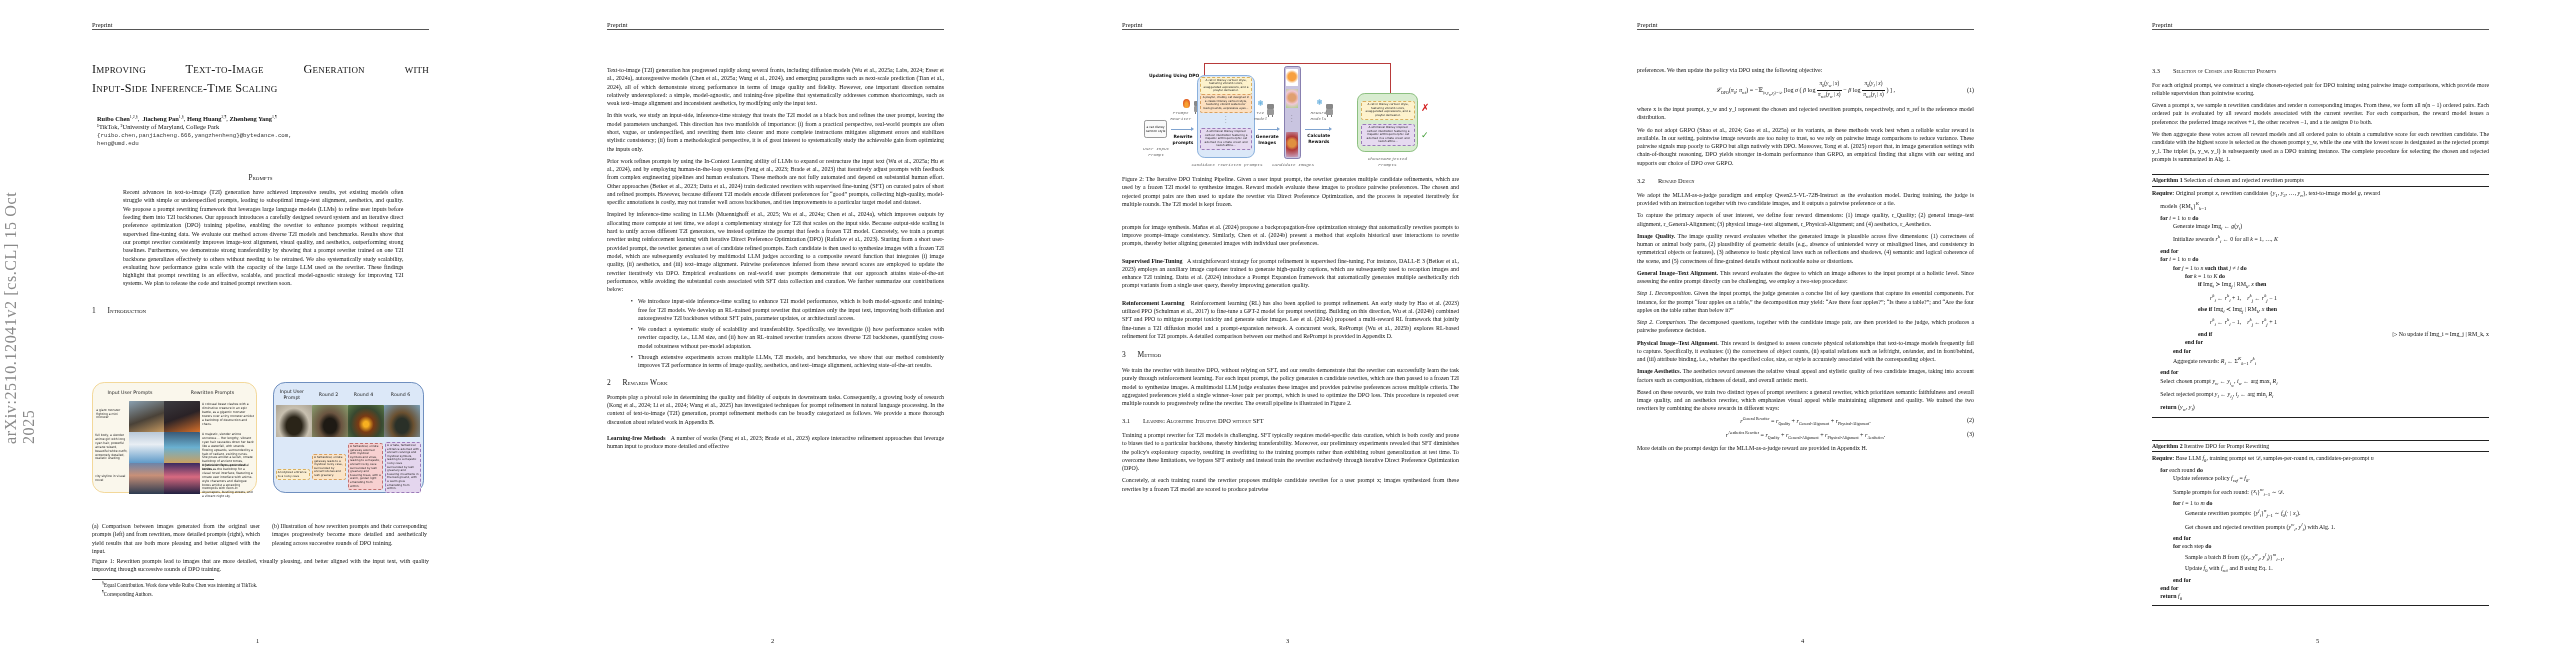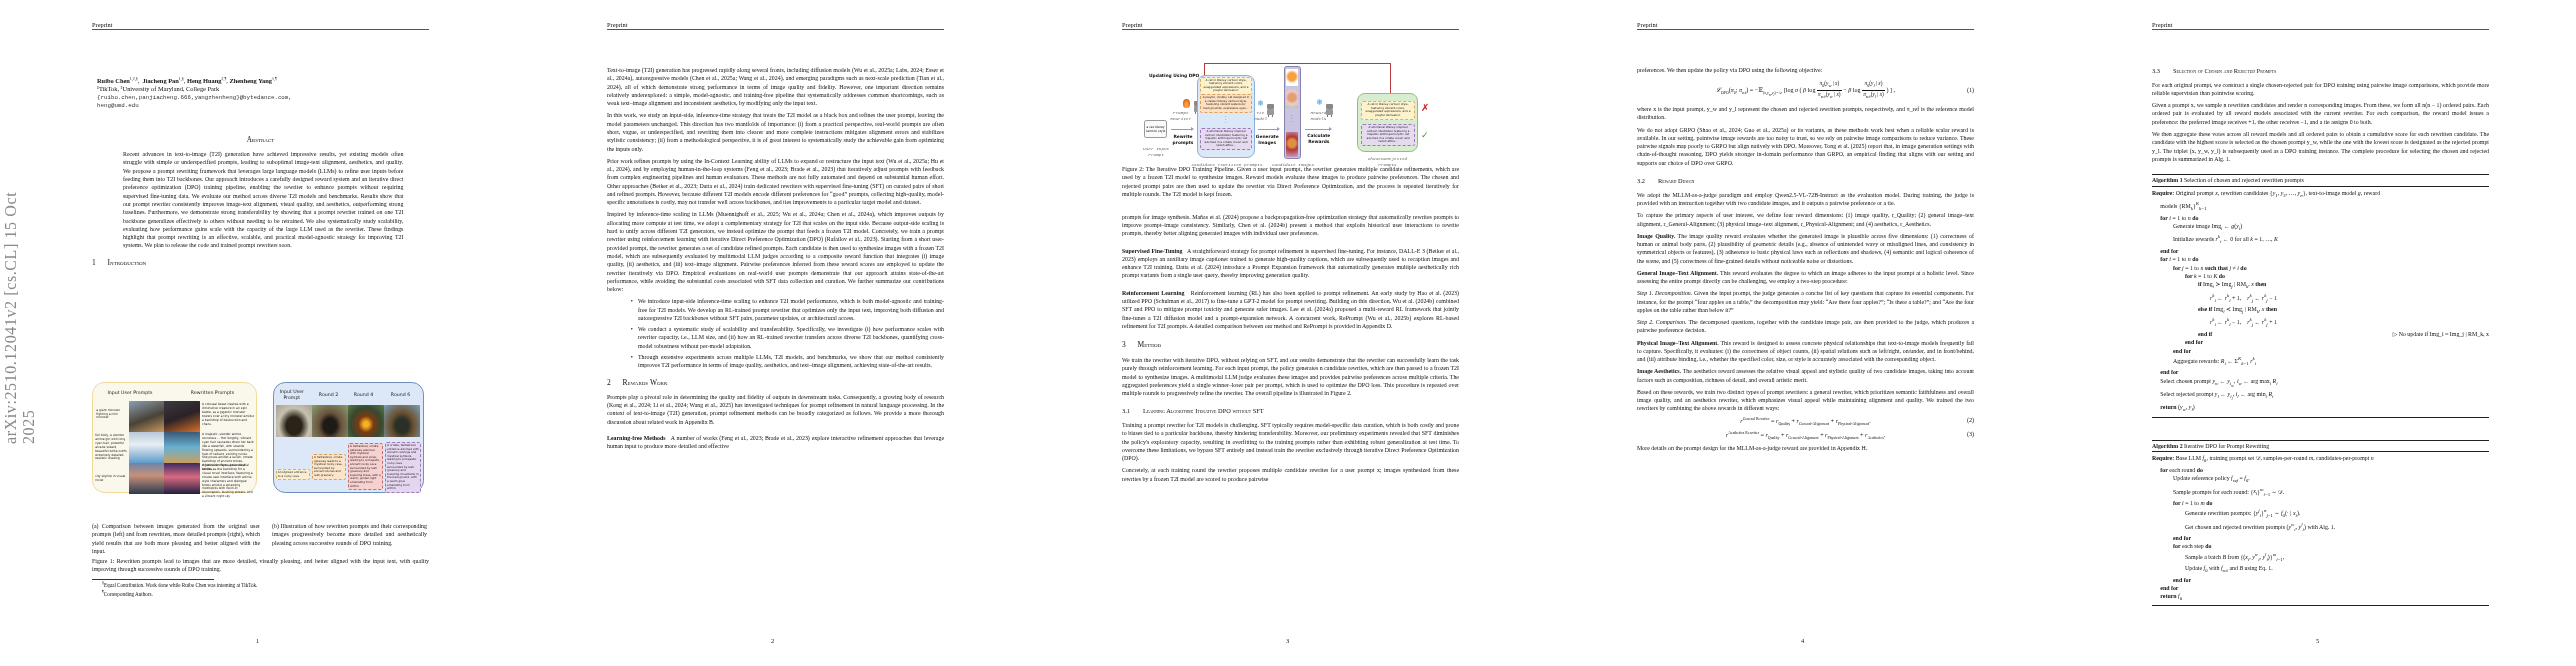--- a/index.html
+++ b/index.html
@@ -70,36 +70,40 @@
 </head>
 <body>
 
 <div class="strip">
 
   <div class="page">
     <div class="header">Preprint</div>
     <div class="arxiv">arXiv:2510.12041v2  [cs.CL]  15 Oct 2025</div>
 
     <div class="content" style="top:60px;">
+      <h1 class="title">
+        <span style="display:block; text-align:justify; text-align-last:justify;">Improving Text-to-Image Generation with</span>
+        <span style="display:block;">Input-Side Inference-Time Scaling</span>
+      </h1>
       <div class="authors">
         <div>
           <b>Ruibo Chen</b><sup style="font-size:3.9px;">1,2,§</sup>,&nbsp;
           <b>Jiacheng Pan</b><sup style="font-size:3.9px;">1,§</sup>,
           <b>Heng Huang</b><sup style="font-size:3.9px;">2,¶</sup>,
           <b>Zhenheng Yang</b><sup style="font-size:3.9px;">1,¶</sup>
         </div>
         <div>¹TikTok, ²University of Maryland, College Park</div>
         <div class="mono">{ruibo.chen,panjiacheng.666,yangzhenheng}@bytedance.com,</div>
         <div class="mono">heng@umd.edu</div>
       </div>
 
-      <h2 class="abstract" style="margin-top:24.5px;">Abstract</h2>
+      <h2 class="abstract" style="margin-top:24.5px;">Prompts</h2>
       <div class="abstract-text">Recent advances in text-to-image (T2I) generation have achieved impressive results, yet existing models often struggle with simple or underspecified prompts, leading to suboptimal image-text alignment, aesthetics, and quality. We propose a prompt rewriting framework that leverages large language models (LLMs) to refine user inputs before feeding them into T2I backbones. Our approach introduces a carefully designed reward system and an iterative direct preference optimization (DPO) training pipeline, enabling the rewriter to enhance prompts without requiring supervised fine-tuning data. We evaluate our method across diverse T2I models and benchmarks. Results show that our prompt rewriter consistently improves image-text alignment, visual quality, and aesthetics, outperforming strong baselines. Furthermore, we demonstrate strong transferability by showing that a prompt rewriter trained on one T2I backbone generalizes effectively to others without needing to be retrained. We also systematically study scalability, evaluating how performance gains scale with the capacity of the large LLM used as the rewriter. These findings highlight that prompt rewriting is an effective, scalable, and practical model-agnostic strategy for improving T2I systems. We plan to release the code and trained prompt rewriters soon.</div>
 
-      <h2 class="section" style="margin-top:8px;">
+      <h2 class="section" style="margin-top:18px;">
         <span class="num">1</span><span class="sc">Introduction</span>
       </h2>
     </div>
 
     <div class="fig1" style="top:382px;">
       <div class="fig1a">
         <div class="fig-hdr" style="left:9px; top:6.7px; width:56px;">Input User Prompts</div>
         <div class="fig-hdr" style="left:89px; top:6.7px; width:61px;">Rewritten Prompts</div>
 
         <div class="thumb" style="left:36px; top:18px; width:36px; height:31px; background:linear-gradient(160deg,#8aa0b0,#4a4238 55%,#c89a60);"></div>
@@ -233,21 +237,21 @@
       <div class="f2-bold" style="left:162px; top:77px; width:25.6px;">Calculate Rewards</div>
 
       <div style="position:absolute; left:213px; top:37px; width:61px; height:59px; background:#d8ecd0; border:0.8px solid #8cc080; border-radius:7.8px;"></div>
       <div class="pbox" style="left:217px; top:45px; width:54px; background:#fdf2cc; border-color:#d8b060; text-align:center;">A cat in Disney cartoon style, featuring vibrant colors, exaggerated expressions, and a playful demeanor.</div>
       <div class="pbox" style="left:217px; top:68px; width:54px; background:#e6daf0; border-color:#9a7ab8; text-align:center;">A whimsical Disney-inspired cartoon illustration featuring a majestic anthropomorphic cat adorned in a ornate crown and lavish attire...</div>
       <div style="position:absolute; left:277px; top:46px; font-size:10px; font-weight:bold; color:#d42020; font-family:'DejaVu Sans',sans-serif;">✗</div>
       <div style="position:absolute; left:277px; top:74px; font-size:9px; font-weight:bold; color:#3a9a30; font-family:'DejaVu Sans',sans-serif;">✓</div>
       <div class="f2-label-mono" style="left:222px; top:100px; width:43px;">Chosen&amp;Rejected Prompts</div>
     </div>
 
-    <div class="content" style="top:165px;">
+    <div class="content" style="top:175px;">
       <p class="caption" style="margin-bottom:14.5px;">Figure 2: The Iterative DPO Training Pipeline. Given a user input prompt, the rewriter generates multiple candidate refinements, which are used by a frozen T2I model to synthesize images. Reward models evaluate these images to produce pairwise preferences. The chosen and rejected prompt pairs are then used to update the rewriter via Direct Preference Optimization, and the process is repeated iteratively for multiple rounds. The T2I model is kept frozen.</p>
       <p class="body" style="margin-bottom:9px;">prompts for image synthesis. Mañas et al. (2024) propose a backpropagation-free optimization strategy that automatically rewrites prompts to improve prompt–image consistency. Similarly, Chen et al. (2024b) present a method that exploits historical user interactions to rewrite prompts, thereby better aligning generated images with individual user preferences.</p>
       <p class="body" style="margin-bottom:9px;">
         <span class="runin">Supervised Fine-Tuning</span>&nbsp;&nbsp;
         <span>A straightforward strategy for prompt refinement is supervised fine-tuning. For instance, DALL-E 3 (Betker et al., 2023) employs an auxiliary image captioner trained to generate high-quality captions, which are subsequently used to recaption images and enhance T2I training. Datta et al. (2024) introduce a Prompt Expansion framework that automatically generates multiple aesthetically rich prompt variants from a single user query, thereby improving generation quality.</span>
       </p>
       <p class="body">
         <span class="runin">Reinforcement Learning</span>&nbsp;&nbsp;
         <span>Reinforcement learning (RL) has also been applied to prompt refinement. An early study by Hao et al. (2023) utilized PPO (Schulman et al., 2017) to fine-tune a GPT-2 model for prompt rewriting. Building on this direction, Wu et al. (2024b) combined SFT and PPO to mitigate prompt toxicity and generate safer images. Lee et al. (2024a) proposed a multi-reward RL framework that jointly fine-tunes a T2I diffusion model and a prompt-expansion network. A concurrent work, RePrompt (Wu et al., 2025b) explores RL-based refinement for T2I prompts. A detailed comparison between our method and RePrompt is provided in Appendix D.</span>
       </p>

